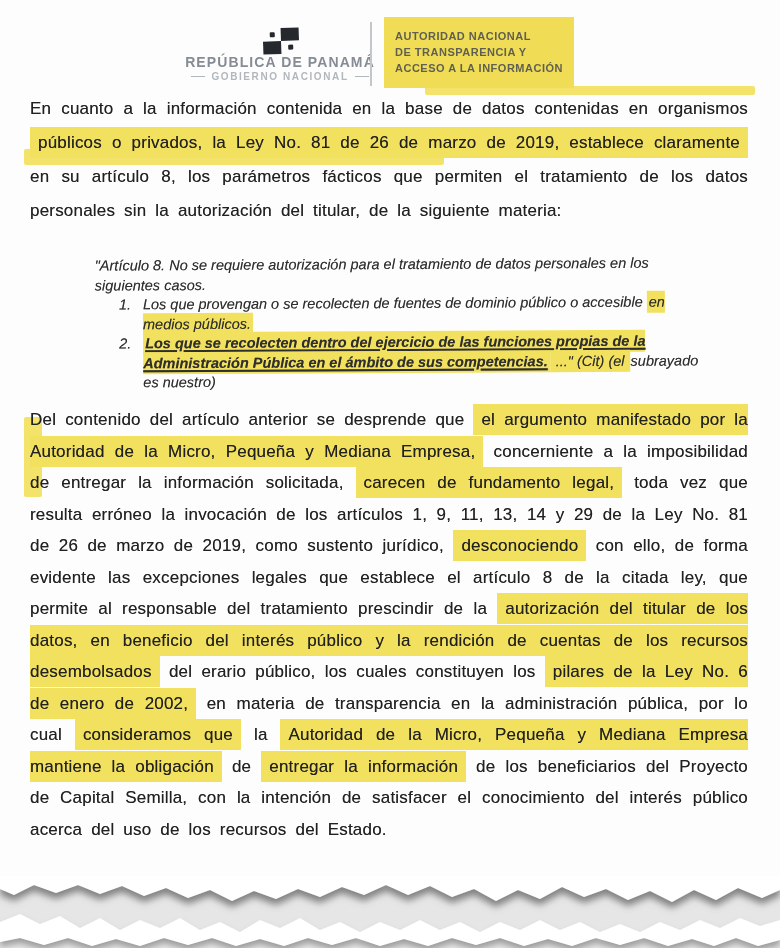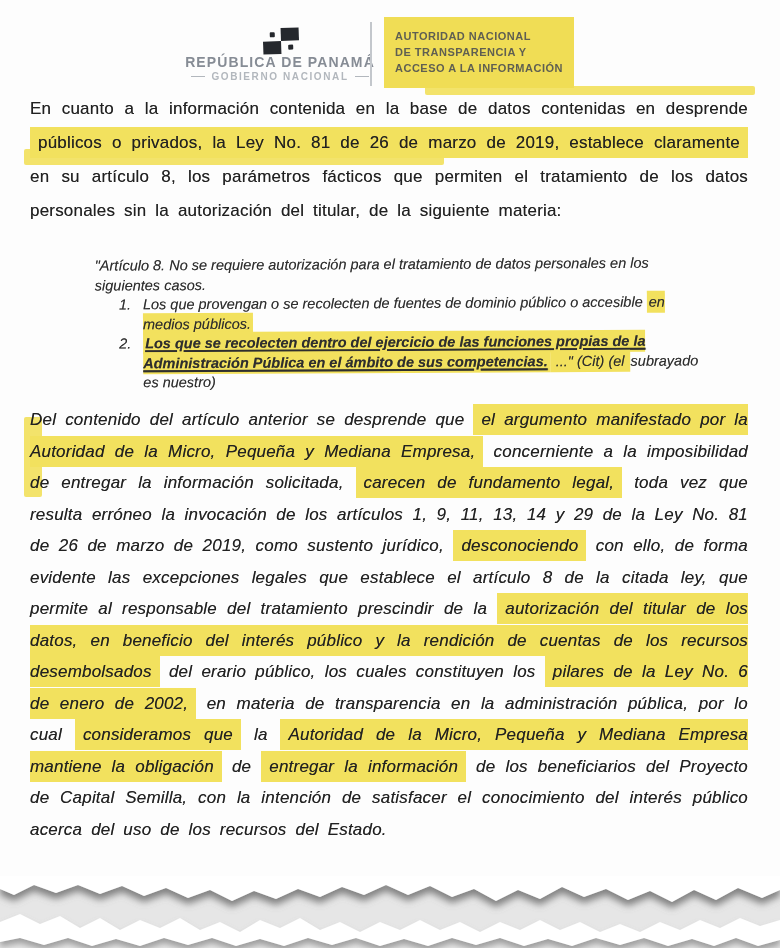--- a/index.html
+++ b/index.html
@@ -53,21 +53,21 @@
     color:var(--box_text);
   }
   
   .body-text{
     position:absolute;left:30px;width:718px;margin:0;
     font-size:17px;text-align:justify;color:var(--text);
     letter-spacing:.2px;word-spacing:4px;z-index:1;
     text-shadow:0 0 .5px rgba(25,25,25,.55);
   }
   .p1{top:92px;line-height:34px;}
-  .p2{top:404px;line-height:31.5px;font-style:italic;}
+  .p2{top:404px;line-height:31.5px;}
   .hl{background:var(--highlight);padding:6px 8px;}
   
   .quote{
     position:absolute;left:95px;top:255px;width:620px;margin:0;
     font-style:italic;font-size:14.5px;line-height:19.5px;color:#2e2e2e;
     z-index:1;text-shadow:0 0 .4px rgba(40,40,40,.5);
     transform:rotate(-.3deg);
   }
   .quote p{margin:0;}
   .q-item{display:flex;margin-left:24px;}
@@ -104,21 +104,21 @@
       <span>GOBIERNO NACIONAL</span>
     </div>
     <div class="hdr-divider"></div>
     <div class="authority-box">
       <div class="line">AUTORIDAD NACIONAL</div>
       <div class="line">DE TRANSPARENCIA Y</div>
       <div class="line">ACCESO A LA INFORMACIÓN</div>
     </div>
   </header>
 
-  <p class="body-text p1"><span>En cuanto a la información contenida en la base de datos contenidas en desprende </span><span class="hl">públicos o privados, la Ley No. 81 de 26 de marzo de 2019, establece claramente</span><span> en su artículo 8, los parámetros fácticos que permiten el tratamiento de los datos personales sin la autorización del titular, de la siguiente materia:</span></p>
+  <p class="body-text p1"><span>En cuanto a la información contenida en la base de datos contenidas en organismos </span><span class="hl">públicos o privados, la Ley No. 81 de 26 de marzo de 2019, establece claramente</span><span> en su artículo 8, los parámetros fácticos que permiten el tratamiento de los datos personales sin la autorización del titular, de la siguiente materia:</span></p>
 
   <blockquote class="quote">
     <p class="q-intro">"Artículo 8. No se requiere autorización para el tratamiento de datos personales en los siguientes casos.</p>
     <div class="q-item">
       <span class="q-marker">1.</span>
       <span class="q-body"><span>Los que provengan o se recolecten de fuentes de dominio público o accesible </span><span class="hl">en medios públicos.</span></span>
     </div>
     <div class="q-item">
       <span class="q-marker">2.</span>
       <span class="q-body"><span class="hl q-strong">Los que se recolecten dentro del ejercicio de las funciones propias de la Administración Pública en el ámbito de sus competencias.</span><span class="hl"> ..." (Cit) (el </span><span>subrayado es nuestro)</span></span>

